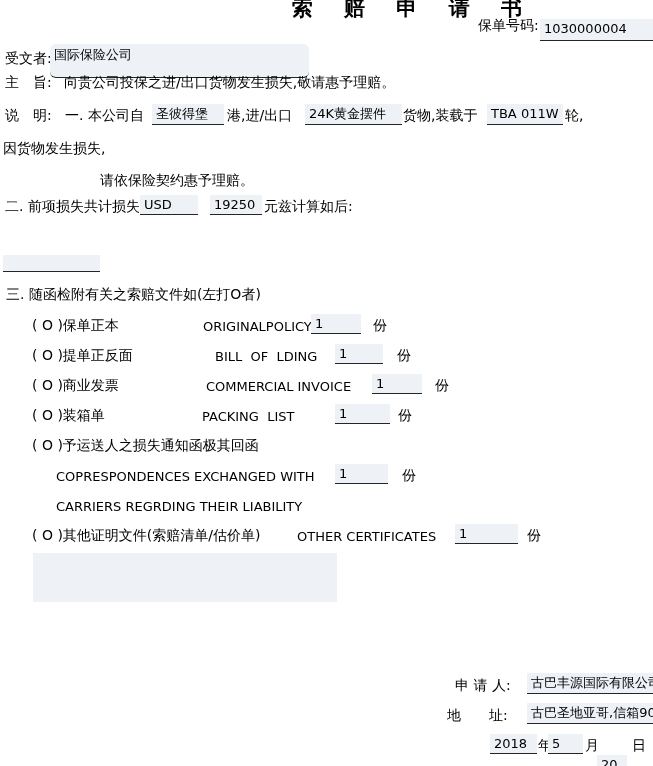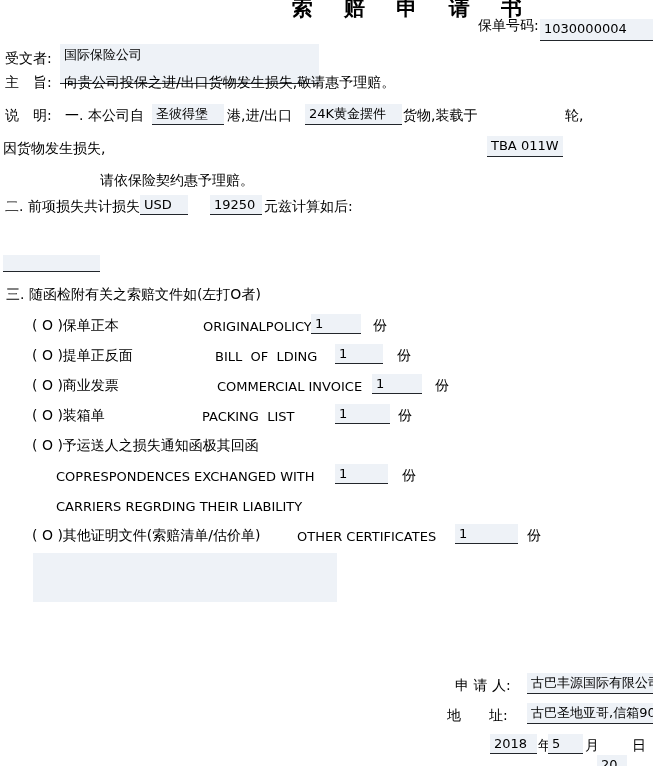--- a/index.html
+++ b/index.html
@@ -28,39 +28,39 @@
 </head>
 <body>
 
 <div class="page">
 
   <div class="t title" style="left:0;top:12;width:534px;">索 赔 申 请 书</div>
   <div class="t" style="left:478px;top:17px;">保单号码:</div>
   <div class="field" style="left:540px;top:19px;width:113px;height:22px;">1030000004</div>
 
   <div class="t" style="left:5px;top:50px;">受文者:</div>
-  <div class="field" style="left:60px;top:44px;width:259px;height:40px;line-height:21px;">国际保险公司</div>
+  <div class="field" style="left:50px;top:44px;width:259px;height:34px;line-height:21px;border-radius:6px;">国际保险公司</div>
 
   <div class="t" style="left:5px;top:74px;">主　旨:</div>
   <div class="t" style="left:64px;top:74px;">向贵公司投保之进/出口货物发生损失,敬请惠予理赔。</div>
 
   <div class="t" style="left:5px;top:107px;">说　明:</div>
   <div class="t" style="left:65px;top:107px;">一. 本公司自</div>
   <div class="field" style="left:152px;top:104px;width:72px;height:21px;">圣彼得堡</div>
   <div class="t" style="left:227px;top:107px;">港,进/出口</div>
   <div class="field" style="left:305px;top:104px;width:97px;height:21px;">24K黄金摆件</div>
   <div class="t" style="left:403px;top:107px;">货物,装载于</div>
-  <div class="field" style="left:487px;top:104px;width:76px;height:21px;margin-top:32px;">TBA 011W</div>
+  <div class="field" style="left:487px;top:104px;width:76px;height:21px;">TBA 011W</div>
   <div class="t" style="left:565px;top:107px;">轮,</div>
 
   <div class="t" style="left:3px;top:140px;">因货物发生损失,</div>
   <div class="t" style="left:100px;top:172px;">请依保险契约惠予理赔。</div>
 
   <div class="t" style="left:5px;top:198px;">二. 前项损失共计损失</div>
-  <div class="field" style="left:140px;top:195px;width:48px;height:20px;">USD</div>
+  <div class="field" style="left:140px;top:195px;width:58px;height:20px;">USD</div>
   <div class="field" style="left:210px;top:195px;width:52px;height:20px;">19250</div>
   <div class="t" style="left:264px;top:198px;">元兹计算如后:</div>
 
   <div class="field" style="left:3px;top:255px;width:97px;height:17px;"></div>
 
   <div class="t" style="left:6px;top:286px;">三. 随函检附有关之索赔文件如(左打O者)</div>
 
   <div>
     <div class="t" style="left:32px;top:317px;">( O )保单正本</div>
     <div class="t en" style="left:203px;top:318px;">ORIGINALPOLICY</div>
@@ -70,21 +70,21 @@
 
   <div>
     <div class="t" style="left:32px;top:347px;">( O )提单正反面</div>
     <div class="t en" style="left:215px;top:348px;">BILL  OF  LDING</div>
     <div class="field" style="left:335px;top:344px;width:48px;height:20px;">1</div>
     <div class="t" style="left:397px;top:347px;">份</div>
   </div>
 
   <div>
     <div class="t" style="left:32px;top:377px;">( O )商业发票</div>
-    <div class="t en" style="left:217px;top:378px;">COMMERCIAL INVOICE</div>
+    <div class="t en" style="left:206px;top:378px;">COMMERCIAL INVOICE</div>
     <div class="field" style="left:372px;top:374px;width:50px;height:20px;">1</div>
     <div class="t" style="left:435px;top:377px;">份</div>
   </div>
 
   <div>
     <div class="t" style="left:32px;top:407px;">( O )装箱单</div>
     <div class="t en" style="left:202px;top:408px;">PACKING  LIST</div>
     <div class="field" style="left:335px;top:404px;width:55px;height:20px;">1</div>
     <div class="t" style="left:398px;top:407px;">份</div>
   </div>

